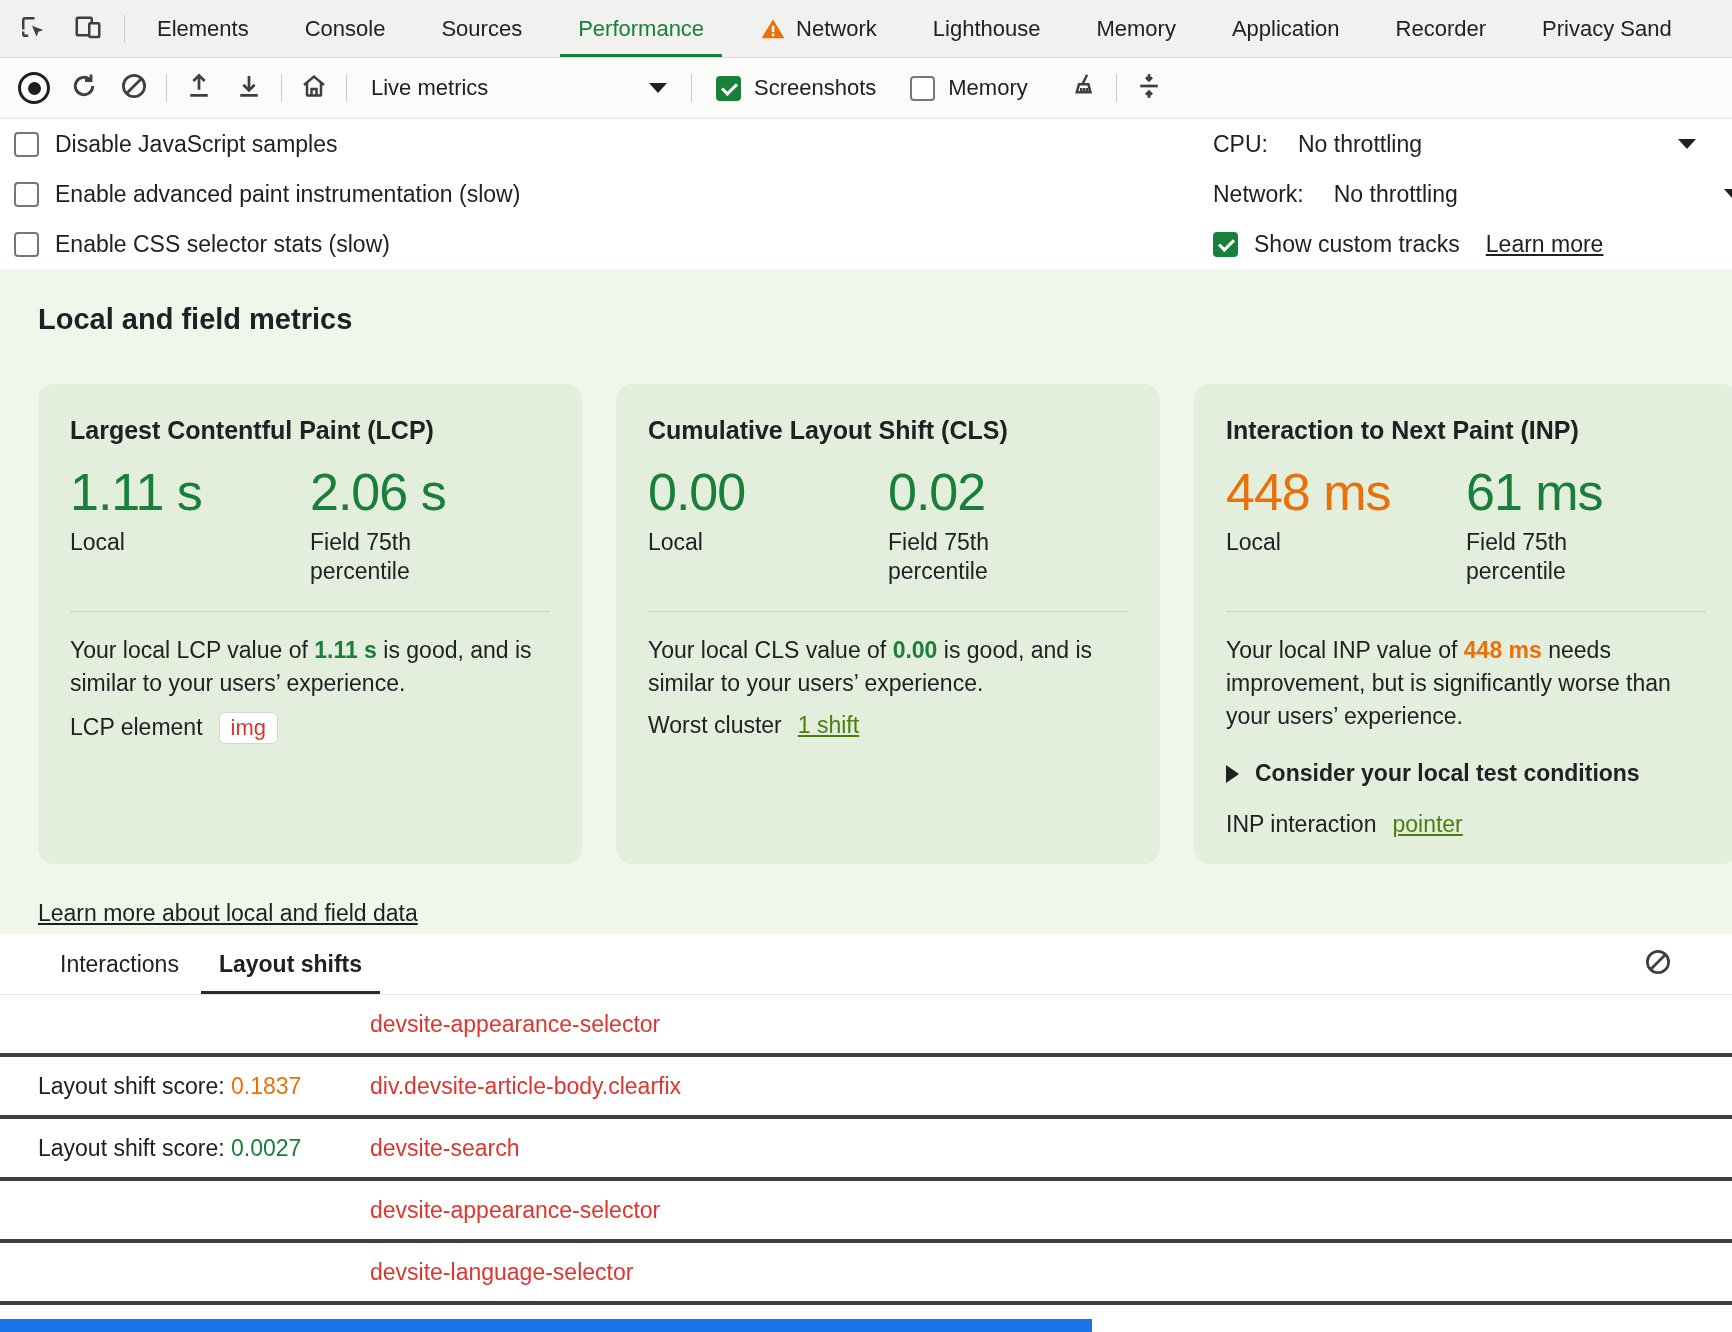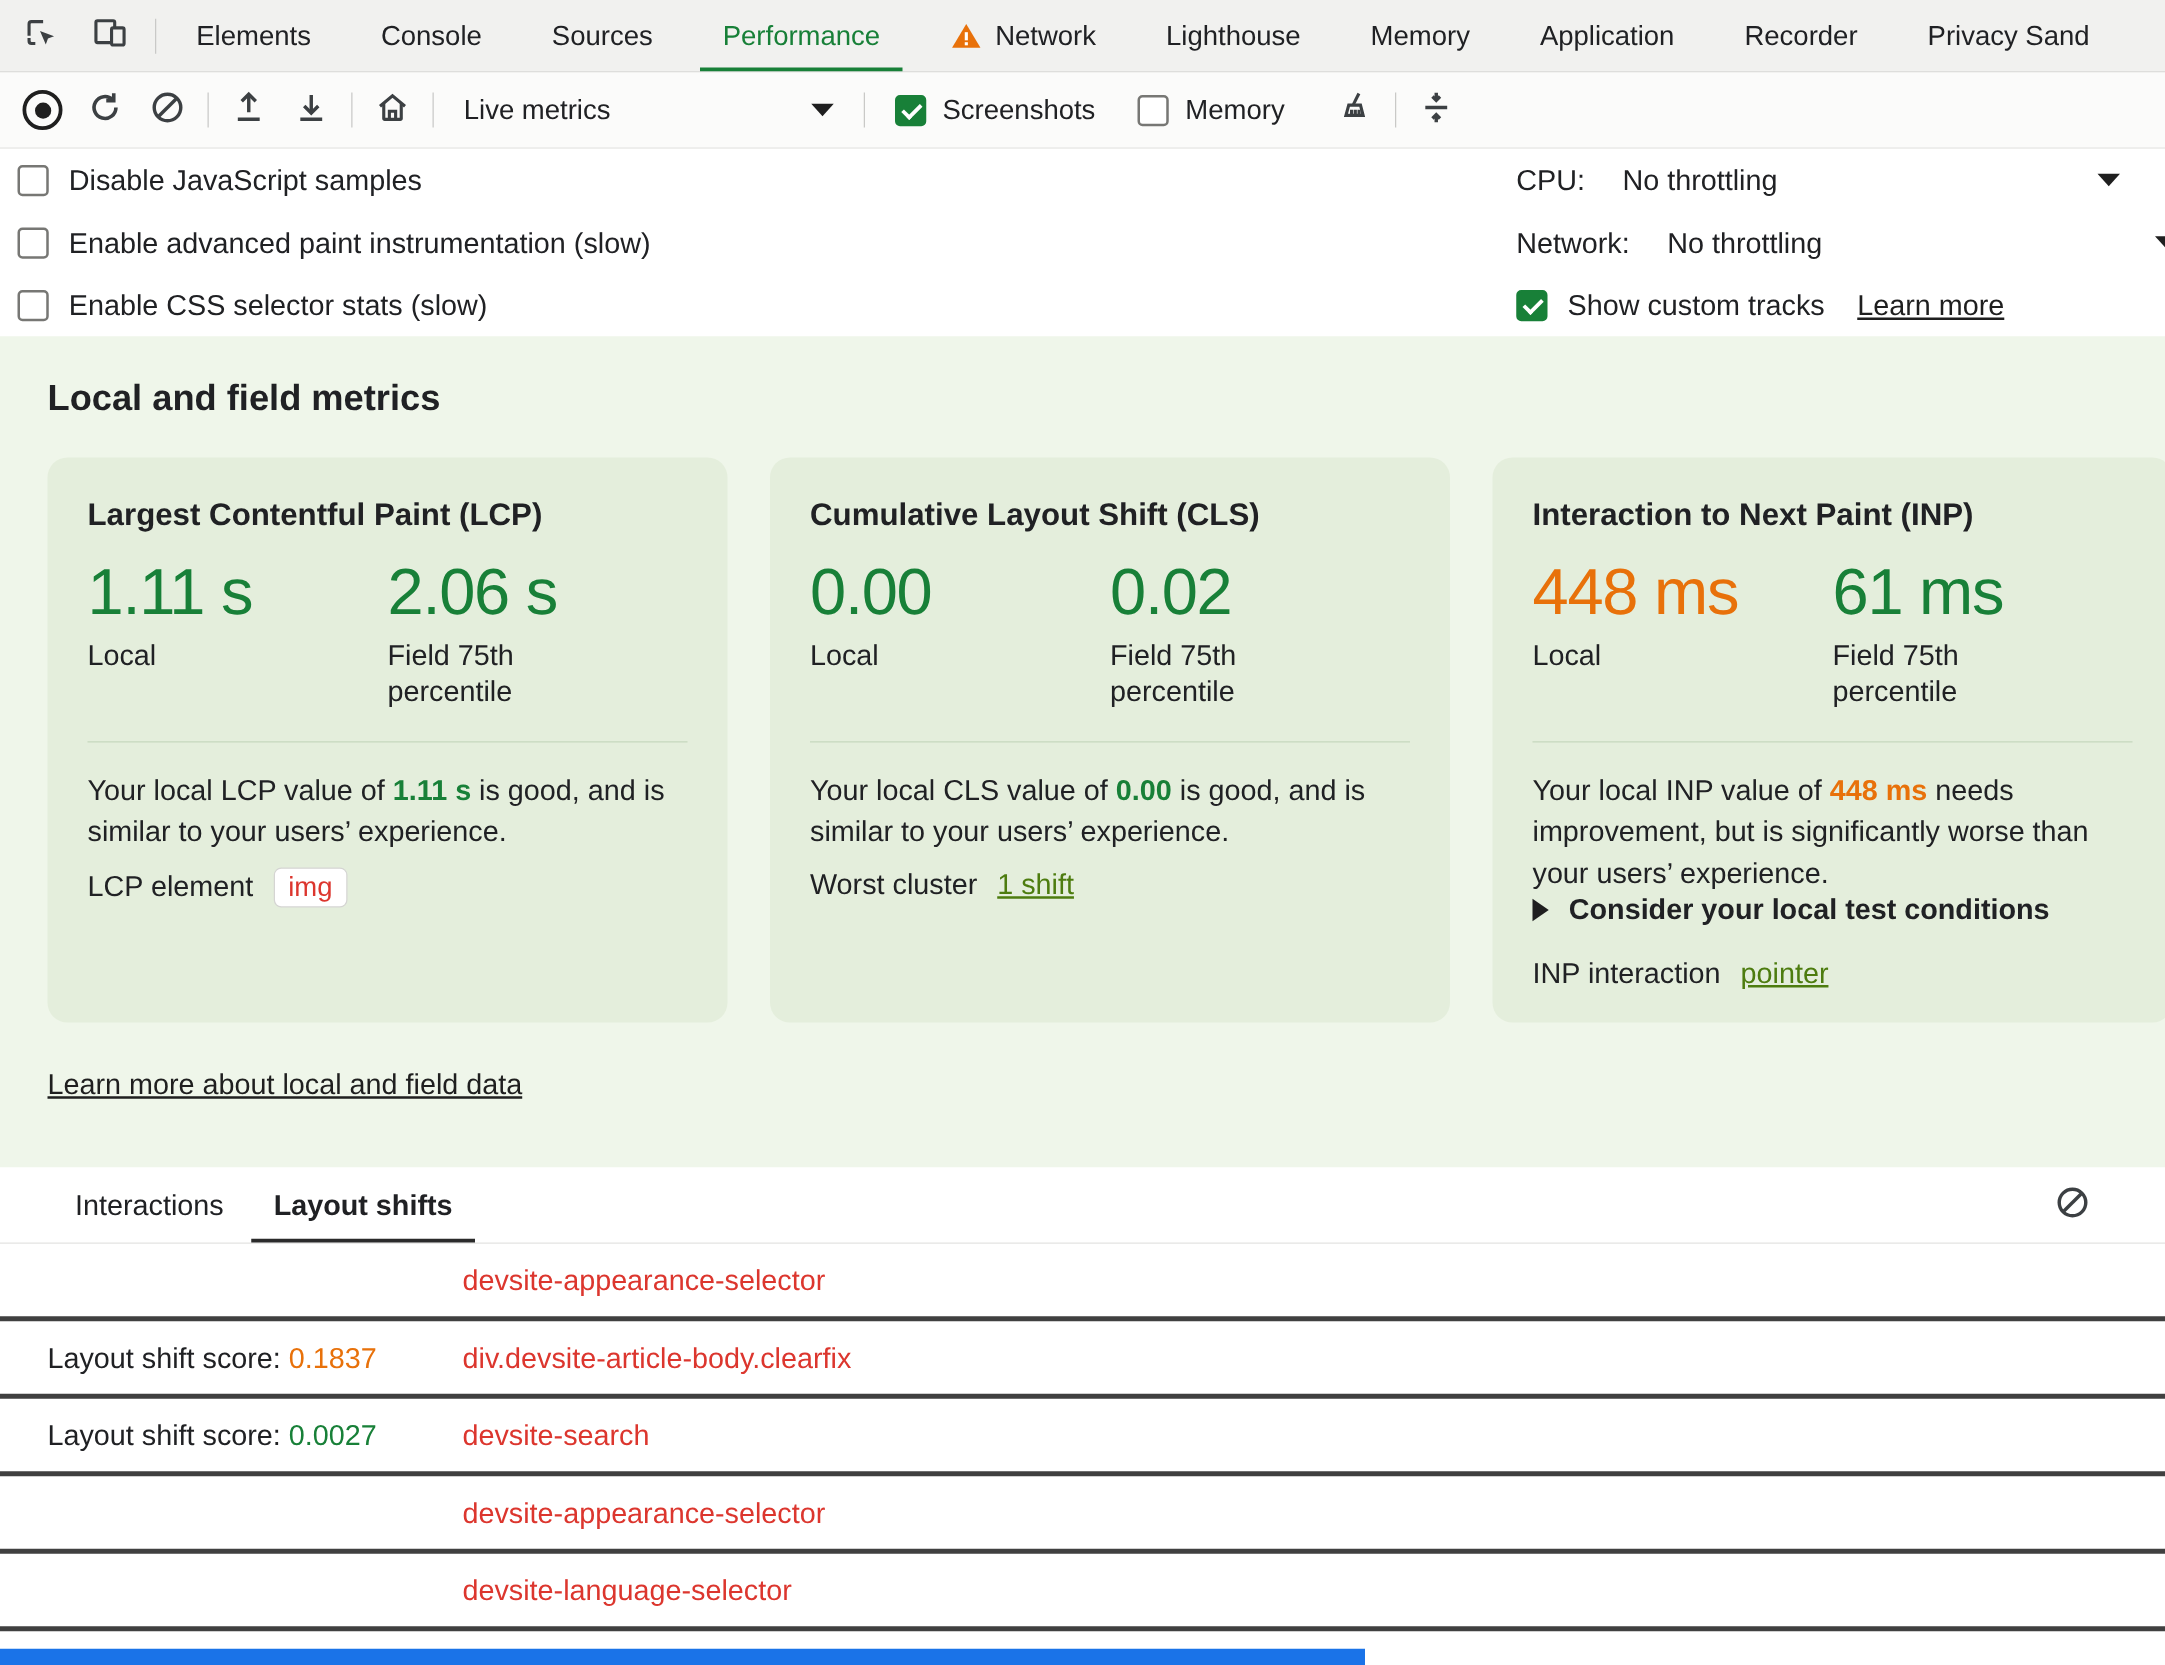--- a/index.html
+++ b/index.html
@@ -34,38 +34,38 @@
   .settings-col{display:flex;flex-direction:column;}
   .srow{height:50px;display:flex;align-items:center;gap:16px;font-size:23px;}
   .settings-right{width:505px;flex:none;}
   .sel-value{margin-left:14px;}
   .arrow-right{margin-left:auto;margin-right:22px;}
   .arrow-clipped{margin-left:auto;margin-right:-24px;}
   .learn-more{margin-left:10px;text-decoration:underline;color:#1f1f1f;cursor:pointer;}
 
   
   .metrics-panel{height:665px;box-sizing:border-box;background:#eff6ea;padding:26px 38px;}
-  .metrics-heading{font-size:29px;font-weight:700;margin:8px 0 30px;}
+  .metrics-heading{font-size:29px;font-weight:700;margin:8px 0 48px;}
   .cards{display:flex;gap:34px;}
   .card{flex:1;background:#e4eedc;border-radius:16px;padding:26px 32px;box-sizing:border-box;}
   .card-title{font-size:25px;font-weight:700;margin:6px 0 20px;}
   .values{display:flex;}
   .value-block{width:240px;flex:none;}
   .value-block.second{flex:1;}
   .big{font-size:52px;font-weight:500;letter-spacing:-1px;line-height:1.05;}
   .green{color:#188038;}
   .orange{color:#e8710a;}
   .value-label{font-size:23px;margin-top:8px;max-width:170px;line-height:1.3;}
   .card-divider{border:none;border-top:1px solid #c5d7bd;margin:24px 0 22px;}
   .card-desc{font-size:23px;line-height:1.42;margin:0;}
   .desc-val{font-weight:600;}
   .card-extra{display:flex;align-items:center;gap:16px;margin-top:12px;font-size:23px;}
   .chip{color:#dc362e;background:#fff;border:1px solid #d5d5d3;border-radius:6px;padding:2px 11px;font-size:22px;cursor:pointer;}
   .inline-link{color:#4d7c0f;text-decoration:underline;cursor:pointer;}
-  .expand-row{display:flex;align-items:center;gap:16px;font-size:23px;font-weight:600;cursor:pointer;}
+  .expand-row{display:flex;align-items:center;gap:16px;margin-top:28px;font-size:23px;font-weight:600;cursor:pointer;}
   .tri-right{width:0;height:0;border-top:9px solid transparent;border-bottom:9px solid transparent;border-left:13px solid #1f1f1f;flex:none;}
   .learn-link{display:inline-block;margin-top:36px;font-size:23px;color:#1f1f1f;text-decoration:underline;cursor:pointer;}
 
   
   .logs{background:#ffffff;}
   .logs-tabs{display:flex;align-items:stretch;height:60px;padding:0 40px;border-bottom:1px solid #e4e4e2;}
   .log-tab{display:flex;align-items:center;padding:0 20px;font-size:23px;position:relative;cursor:pointer;}
   .log-tab.selected{font-weight:600;}
   .log-tab.selected::after{content:"";position:absolute;left:2px;right:2px;bottom:0;height:3px;background:#2b2b2b;}
   .logs-clear{margin-left:auto;align-self:center;width:44px;height:44px;display:flex;align-items:center;justify-content:center;margin-right:12px;}

